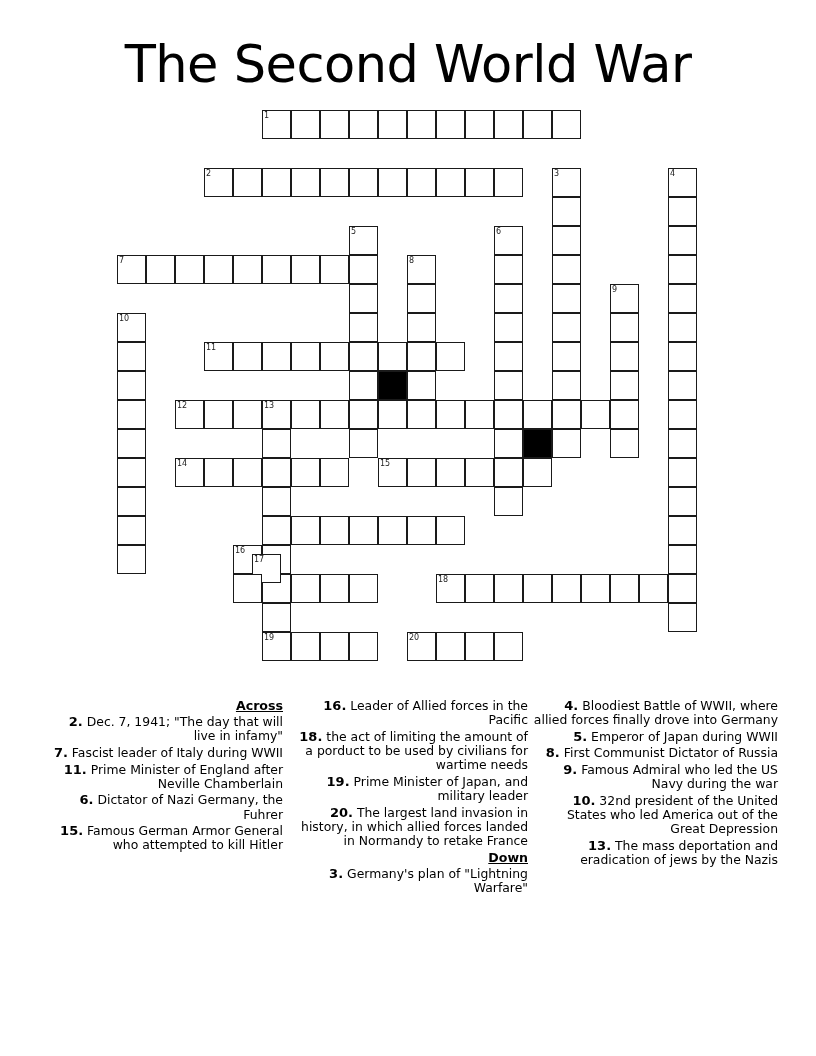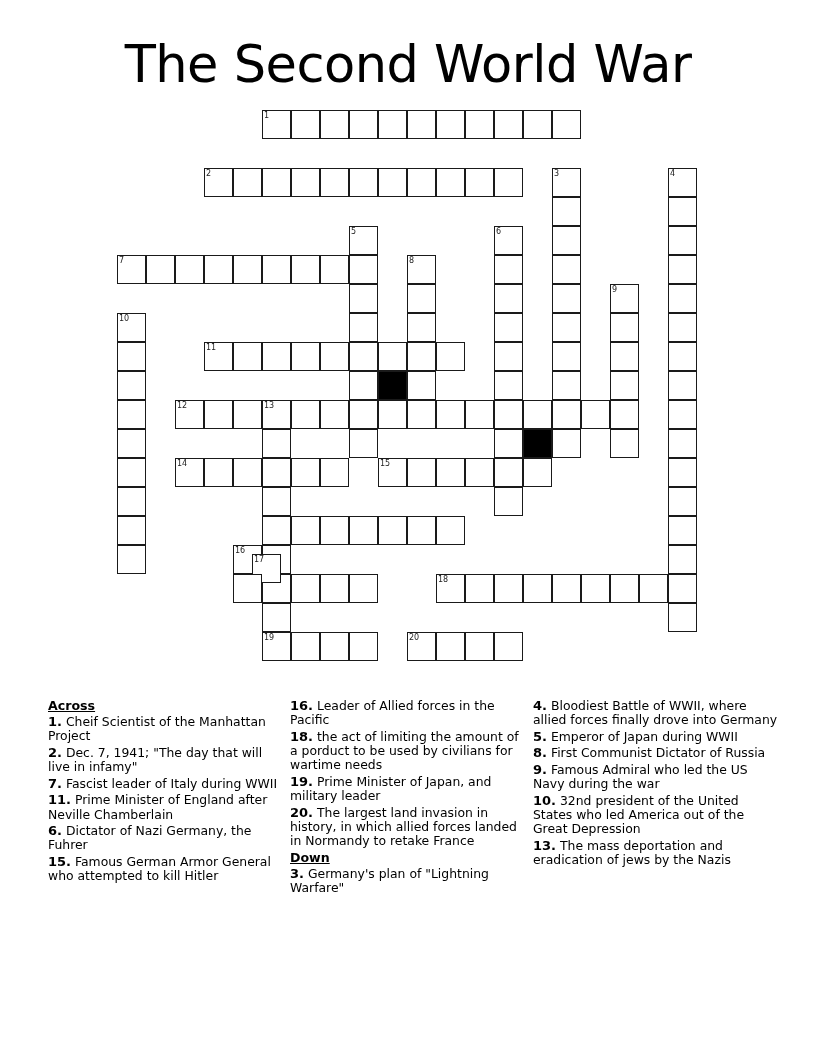--- a/index.html
+++ b/index.html
@@ -2,21 +2,21 @@
 <html><head>
 <meta charset="utf-8">
 <style>
   html, body { margin:0; padding:0; background:#ffffff; }
   body { width:816px; height:1056px; position:relative; overflow:hidden; font-family:"DejaVu Sans", sans-serif; color:#000; }
   .title { position:absolute; left:0; top:30px; width:816px; text-align:center; font-size:51px; line-height:70px; font-family:"DejaVu Sans", sans-serif; letter-spacing:-0.5px; }
   .grid { position:absolute; left:117px; top:110px; width:580px; height:551px; }
   .cell { position:absolute; width:29px; height:29px; box-sizing:border-box; border:1.5px solid #1a1a1a; background:#fff; }
   .cell.black { background:#000; }
   .cell .num { position:absolute; left:1px; top:0px; font-size:8px; line-height:9px; font-family:"DejaVu Sans", sans-serif; color:#222; }
-  .clues { position:absolute; top:699px; font-size:12.4px; line-height:14.2px; font-family:"DejaVu Sans", sans-serif; }
+  .clues { position:absolute; top:699px; font-size:12.4px; line-height:14.2px; font-family:"DejaVu Sans", sans-serif;text-align:right; }
   .clues.c1 { left:48px; width:235px; }
   .clues.c2 { left:290px; width:238px; }
   .clues.c3 { left:533px; width:245px; }
   .clue { margin-bottom:2.4px; }
   .clue b { font-weight:bold; font-size:13px;margin-top:36px; }
   .heading { font-weight:bold; text-decoration:underline; margin-bottom:2px; font-size:12.6px; }
 </style>
 </head>
 <body>
 
@@ -220,21 +220,20 @@
     </div>
     <div class="cell" style="left: 319px; top: 522px;"></div>
     <div class="cell" style="left: 348px; top: 522px;"></div>
     <div class="cell" style="left: 377px; top: 522px;"></div>
     <div class="cell black" style="left: 261px; top: 261px;"></div>
     <div class="cell black" style="left: 406px; top: 319px;"></div>
   </div>
 
 <div class="clues c1">
   <div class="heading">Across</div>
-  <div class="clue"><b>1.</b> <span>Cheif Scientist of the Manhattan Project</span></div>
   <div class="clue"><b>2.</b> <span>Dec. 7, 1941; "The day that will live in infamy"</span></div>
   <div class="clue"><b>7.</b> <span>Fascist leader of Italy during WWII</span></div>
   <div class="clue"><b>11.</b> <span>Prime Minister of England after Neville Chamberlain</span></div>
   <div class="clue"><b>6.</b> <span>Dictator of Nazi Germany, the Fuhrer</span></div>
   <div class="clue"><b>15.</b> <span>Famous German Armor General who attempted to kill Hitler</span></div>
 </div>
 
 <div class="clues c2">
   <div class="clue"><b>16.</b> <span>Leader of Allied forces in the Pacific</span></div>
   <div class="clue"><b>18.</b> <span>the act of limiting the amount of a porduct to be used by civilians for wartime needs</span></div>

